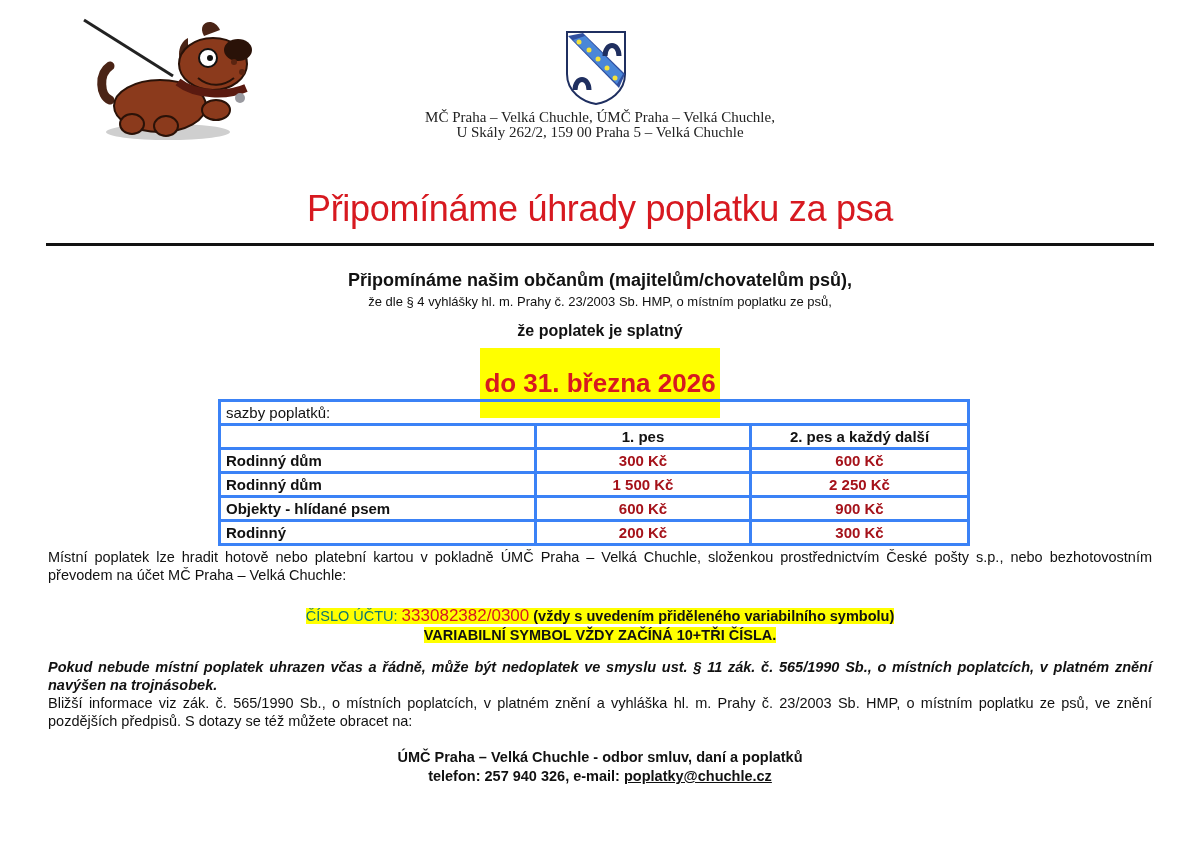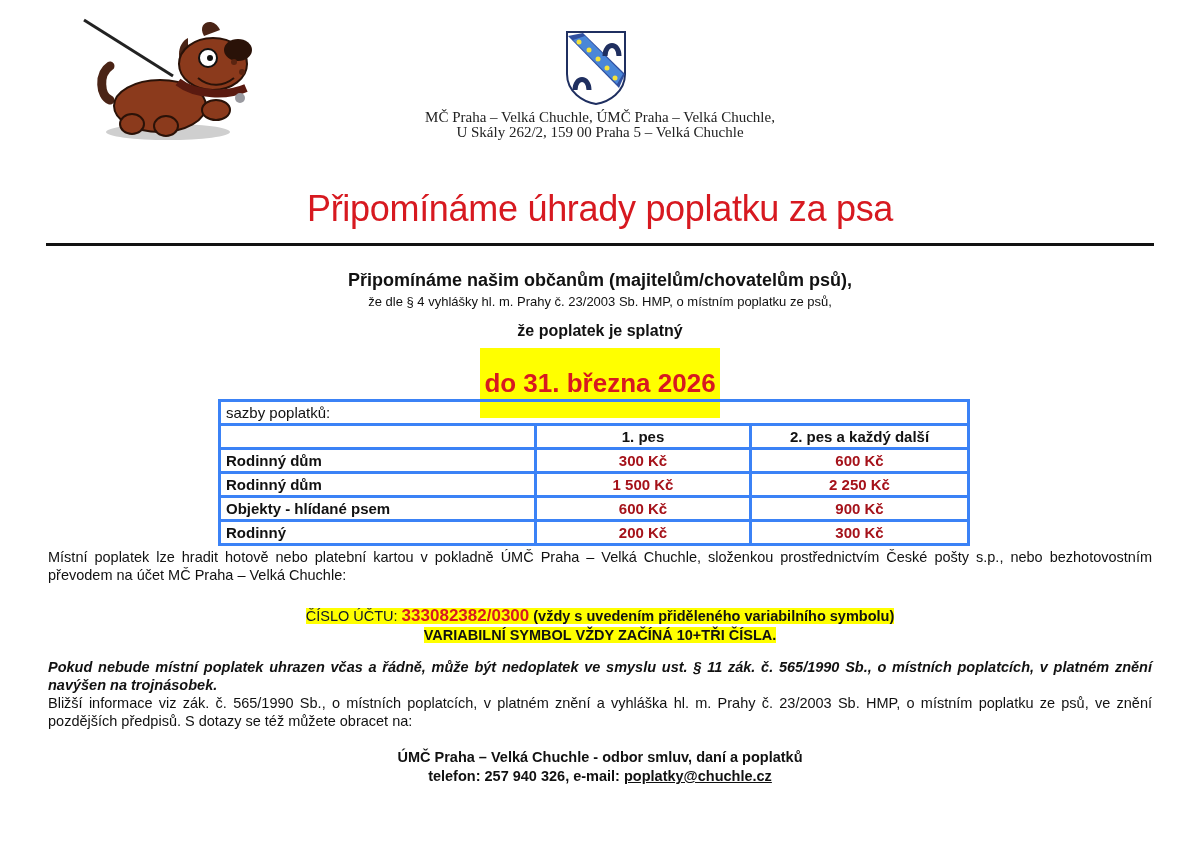--- a/index.html
+++ b/index.html
@@ -16,22 +16,22 @@
   .deadline-wrap { left:0; top:348px; width:1200px; text-align:center; }
   .deadline { display:inline-block; background:#ffff00; color:#d71920; font-weight:bold; font-size:26px; padding:18px 4px; line-height:34px; }
   table.rates { position:absolute; left:218px; top:399px; width:752px; border-collapse:collapse; font-size:15px; }
   table.rates td { border:3px solid #3b82f6; padding:1px 5px; height:19px; }
   table.rates td.red { color:#a5121a; font-weight:bold; text-align:center; }
   table.rates td.lbl { font-weight:bold; }
   table.rates td.hdr { text-align:center; font-weight:bold;margin-top:48px; }
   .para1 { left:48px; top:548px; width:1104px; font-size:14.5px; line-height:18px; text-align:justify; text-align-last:left; }
   .acct-wrap { left:0; top:606px; width:1200px; text-align:center; font-size:14.5px; line-height:19px; }
   .hl { background:#ffff00; }
-  .acct-label { color:#0f172a; }
-  .acct-num { color:#d71920; font-weight:bold; font-size:17px; }
+  .acct-label { color:#0f766e; }
+  .acct-num { color:#d71920; font-weight:normal; font-size:17px; }
   .bold { font-weight:bold; }
   .para2 { left:48px; top:658px; width:1104px; font-size:14.5px; line-height:18px; font-weight:bold; font-style:italic; text-align:justify; text-align-last:left; }
   .para3 { left:48px; top:694px; width:1104px; font-size:14.5px; line-height:18px; text-align:justify; text-align-last:left; }
   .contact { left:0; top:748px; width:1200px; text-align:center; font-weight:bold; font-size:14.5px; line-height:19px; }
   .email { text-decoration:underline; }
 </style>
 </head>
 <body>
 
 <div class="abs dog">

